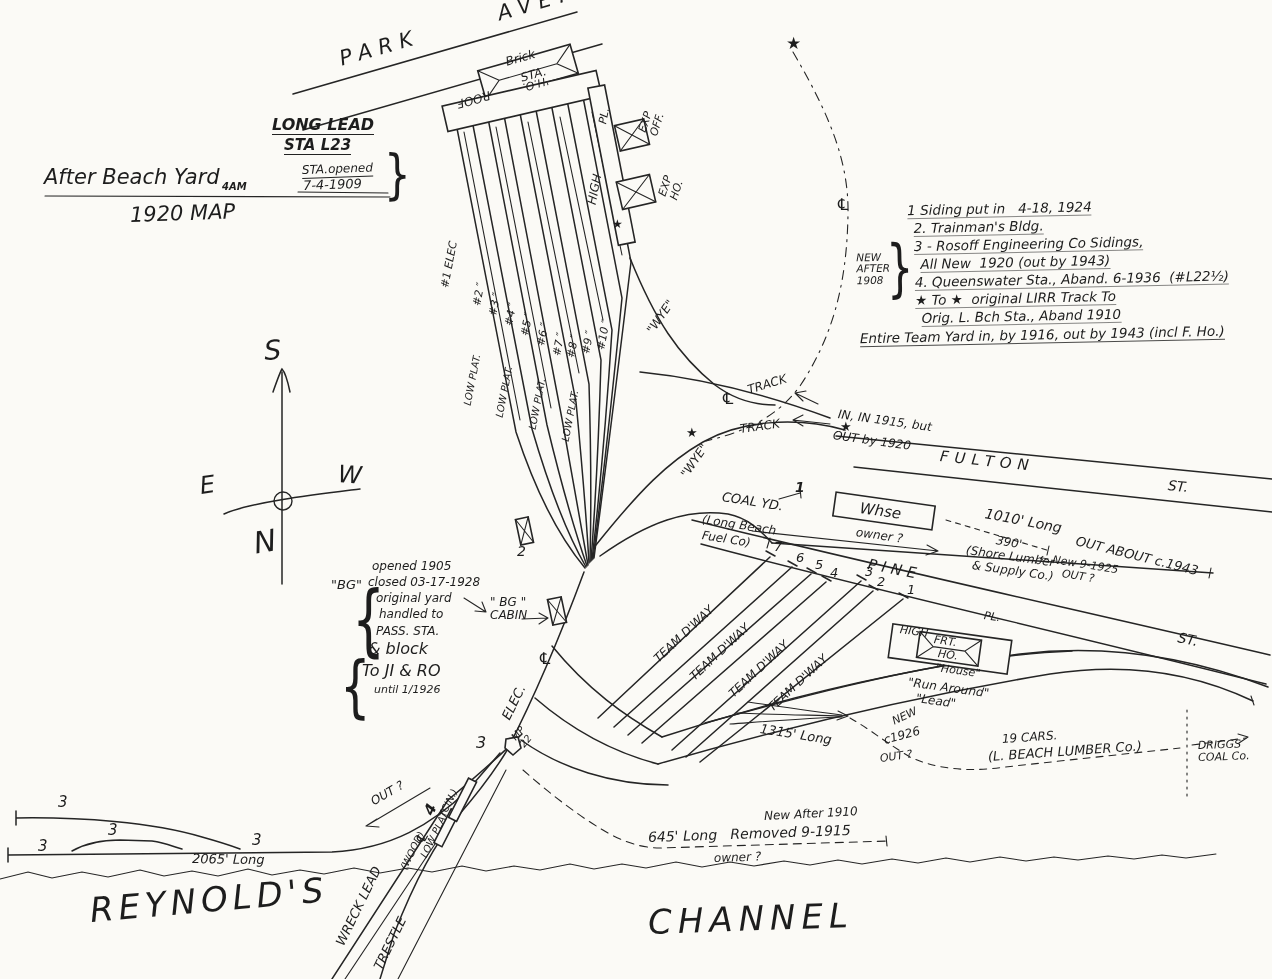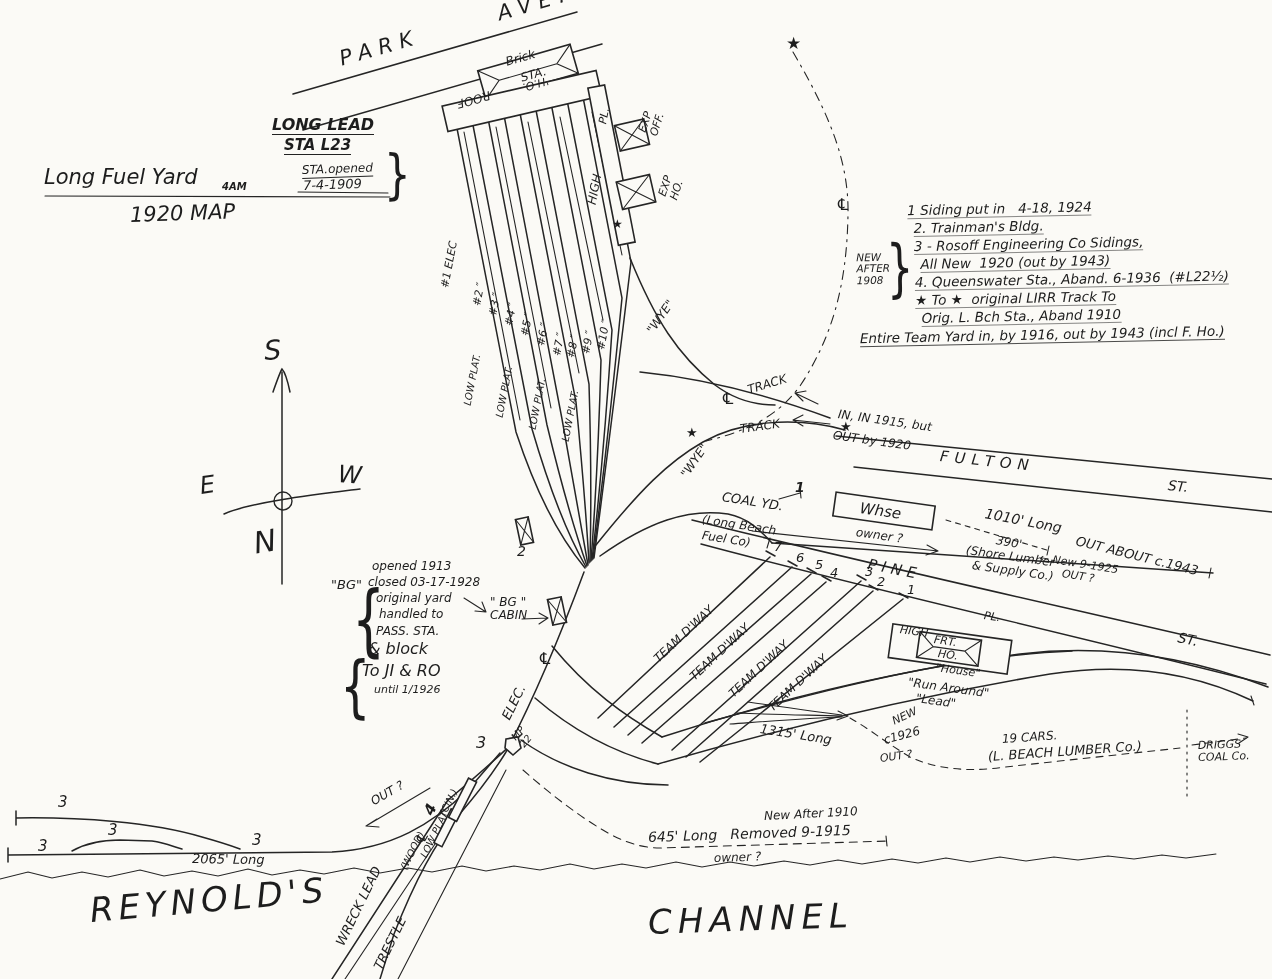--- a/index.html
+++ b/index.html
@@ -174,21 +174,21 @@
     <path class="thin" d="M464,598 L486,612 M486,612 l-4,-10 M486,612 l-11,-1"></path>
     <path class="thin" d="M522,619 L548,618 M548,618 l-9,-5 M548,618 l-9,6"></path>
     <path class="thin" d="M45,196 L390,197"></path>
     <path class="thin" d="M298,192 L388,193"></path>
   </g>
 </svg>
 
 <div class="lbl" style="left:340px;top:48px;font-size:21px;letter-spacing:7px;transform:rotate(-16deg);">PARK      AVE.</div>
 <div class="lbl ul" style="left:272px;top:116px;font-size:16px;font-weight:bold;">LONG LEAD</div>
 <div class="lbl ul" style="left:284px;top:137px;font-size:15px;font-weight:bold;">STA L23</div>
-<div class="lbl" style="left:44px;top:166px;font-size:21px;">Long Fuel Yard</div>
+<div class="lbl" style="left:44px;top:166px;font-size:21px;">After Beach Yard</div>
 <div class="lbl" style="left:222px;top:182px;font-size:10px;font-weight:bold;">4AM</div>
 <div class="lbl ul" style="left:302px;top:164px;font-size:12px;transform:rotate(-2deg);">STA.opened</div>
 <div class="lbl" style="left:303px;top:179px;font-size:13px;transform:rotate(-2deg);">7-4-1909</div>
 <div class="lbl brace" style="left:384px;top:152px;font-size:42px;transform:scaleY(1.25);">}</div>
 <div class="lbl" style="left:130px;top:204px;font-size:21px;transform:rotate(-2deg);">1920 MAP</div>
 
 <div style="position:absolute;left:855px;top:196px;width:415px;transform:rotate(-1.2deg);">
   <div class="lbl nline" style="left:52px;top:4px;font-size:13.5px;">1 Siding put in   4-18, 1924</div>
   <div class="lbl nline" style="left:58px;top:22px;font-size:13.5px;">2. Trainman's Bldg.</div>
   <div class="lbl nline" style="left:58px;top:40px;font-size:13.5px;">3 - Rosoff Engineering Co Sidings,</div>
@@ -308,21 +308,21 @@
 <div class="lbl" style="left: 404px;top:864px;font-size:10px;transform:rotate(-64deg);">(WOOD)</div>
 <div class="lbl" style="left:424px;top:852px;font-size:10px;transform:rotate(-64deg);">LOW PLAT</div>
 <div class="lbl" style="left:428px;top:806px;font-size:15px;font-weight:bold;transform:rotate(-64deg);">4</div>
 <div class="lbl" style="left:443px;top:810px;font-size:10px;transform:rotate(-64deg);">(CIN.)</div>
 
 <div class="lbl" style="left:90px;top:892px;font-size:34px;letter-spacing:5px;transform:rotate(-5deg);">REYNOLD'S</div>
 <div class="lbl" style="left:648px;top:904px;font-size:34px;letter-spacing:6px;transform:rotate(-2deg);">CHANNEL</div>
 
 <div class="lbl" style="left:331px;top:578px;font-size:13px;">"BG"</div>
 <div class="lbl brace" style="left:352px;top:592px;font-size:52px;transform:scaleY(1.5);">{</div>
-<div class="lbl" style="left:372px;top:560px;font-size:12px;">opened 1913</div>
+<div class="lbl" style="left:372px;top:560px;font-size:12px;">opened 1905</div>
 <div class="lbl" style="left:368px;top:576px;font-size:12px;">closed 03-17-1928</div>
 <div class="lbl" style="left:376px;top:592px;font-size:12px;">original yard</div>
 <div class="lbl" style="left:379px;top:608px;font-size:12px;">handled to</div>
 <div class="lbl" style="left:376px;top:625px;font-size:12px;">PASS. STA.</div>
 <div class="lbl brace" style="left:340px;top:662px;font-size:48px;transform:scaleY(1.4);">{</div>
 <div class="lbl" style="left:368px;top:640px;font-size:16px;">&amp; block</div>
 <div class="lbl" style="left:362px;top:662px;font-size:16px;">To JI &amp; RO</div>
 <div class="lbl" style="left:374px;top:684px;font-size:11px;">until 1/1926</div>
 <div class="lbl ctr" style="left:490px;top:596px;font-size:12px;">" BG "
 CABIN</div>

